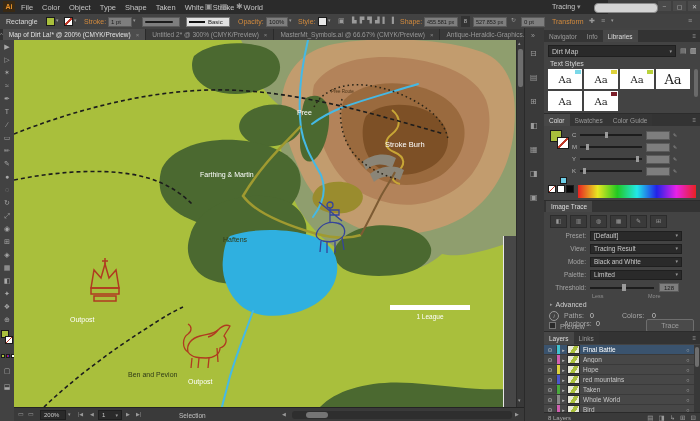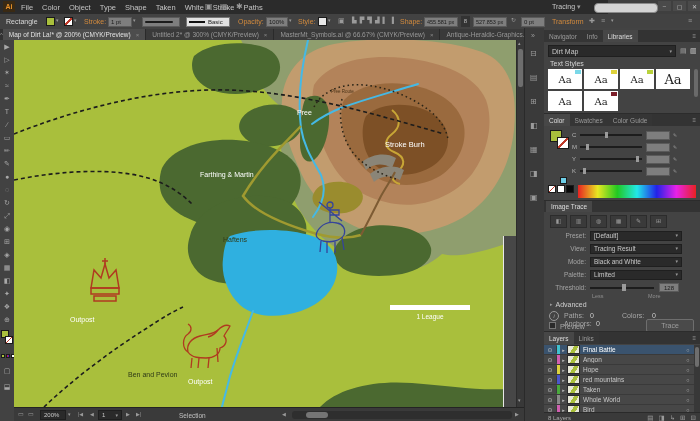--- a/index.html
+++ b/index.html
@@ -55,21 +55,21 @@
     <div class="abs row" style="left:21px;top:0;height:14px;">
 
     <span class="menu-item">File</span>
         <span class="menu-item">Color</span>
         <span class="menu-item">Object</span>
         <span class="menu-item">Type</span>
         <span class="menu-item">Shape</span>
         <span class="menu-item">Taken</span>
         <span class="menu-item">White</span>
         <span class="menu-item">Stroke</span>
-        <span class="menu-item">Paths</span>
+        <span class="menu-item">World</span>
       </div>
     <span class="abs icon" style="left:205px;top:3px;font-size:8px;">▣</span>
     <span class="abs icon" style="left:220px;top:3px;font-size:8px;">▦</span>
     <span class="abs icon" style="left:236px;top:3px;font-size:8px;">✱</span>
     <span class="abs" style="left:552px;top:3px;color:#c8c8c8;font-size:7px;"><span>Tracing</span> <span class="icon">▾</span></span>
     <input class="abs" style="left: 594px; top: 2.5px; width: 56px; height: 8px; background: rgb(212, 212, 212); border: 1px solid rgb(138, 138, 138); border-radius: 4px; font-size: 6px; padding: 0px 3px;" value="">
     <div class="abs row" style="left:656px;top:1px;">
       <span class="winbtn">–</span>
       <span class="winbtn">▢</span>
       <span class="winbtn">✕</span>

